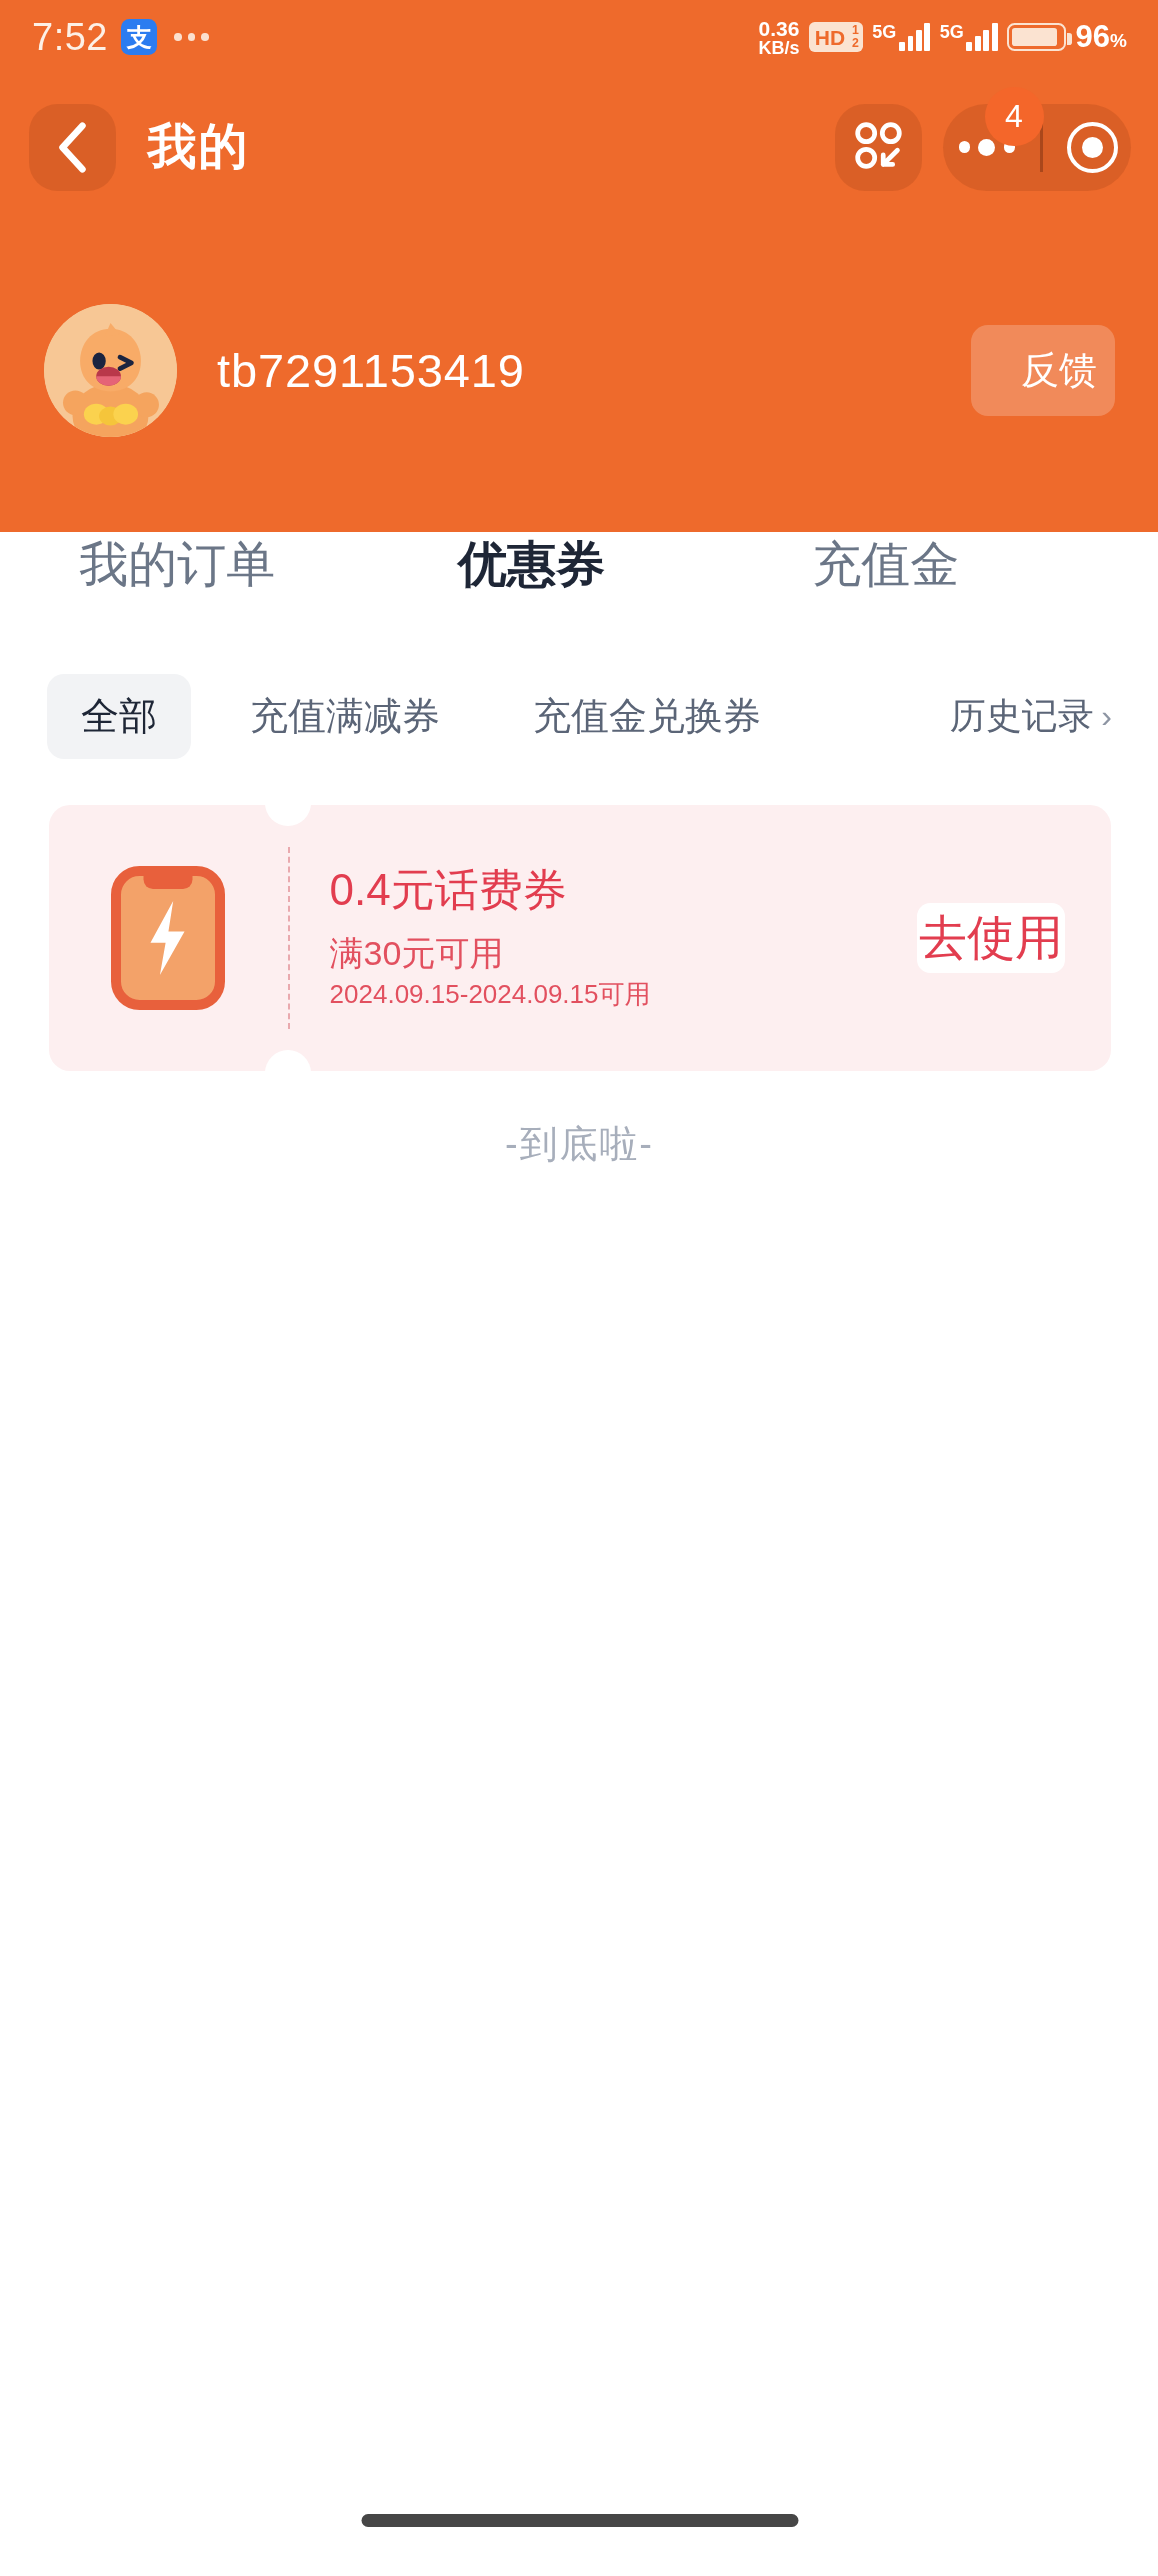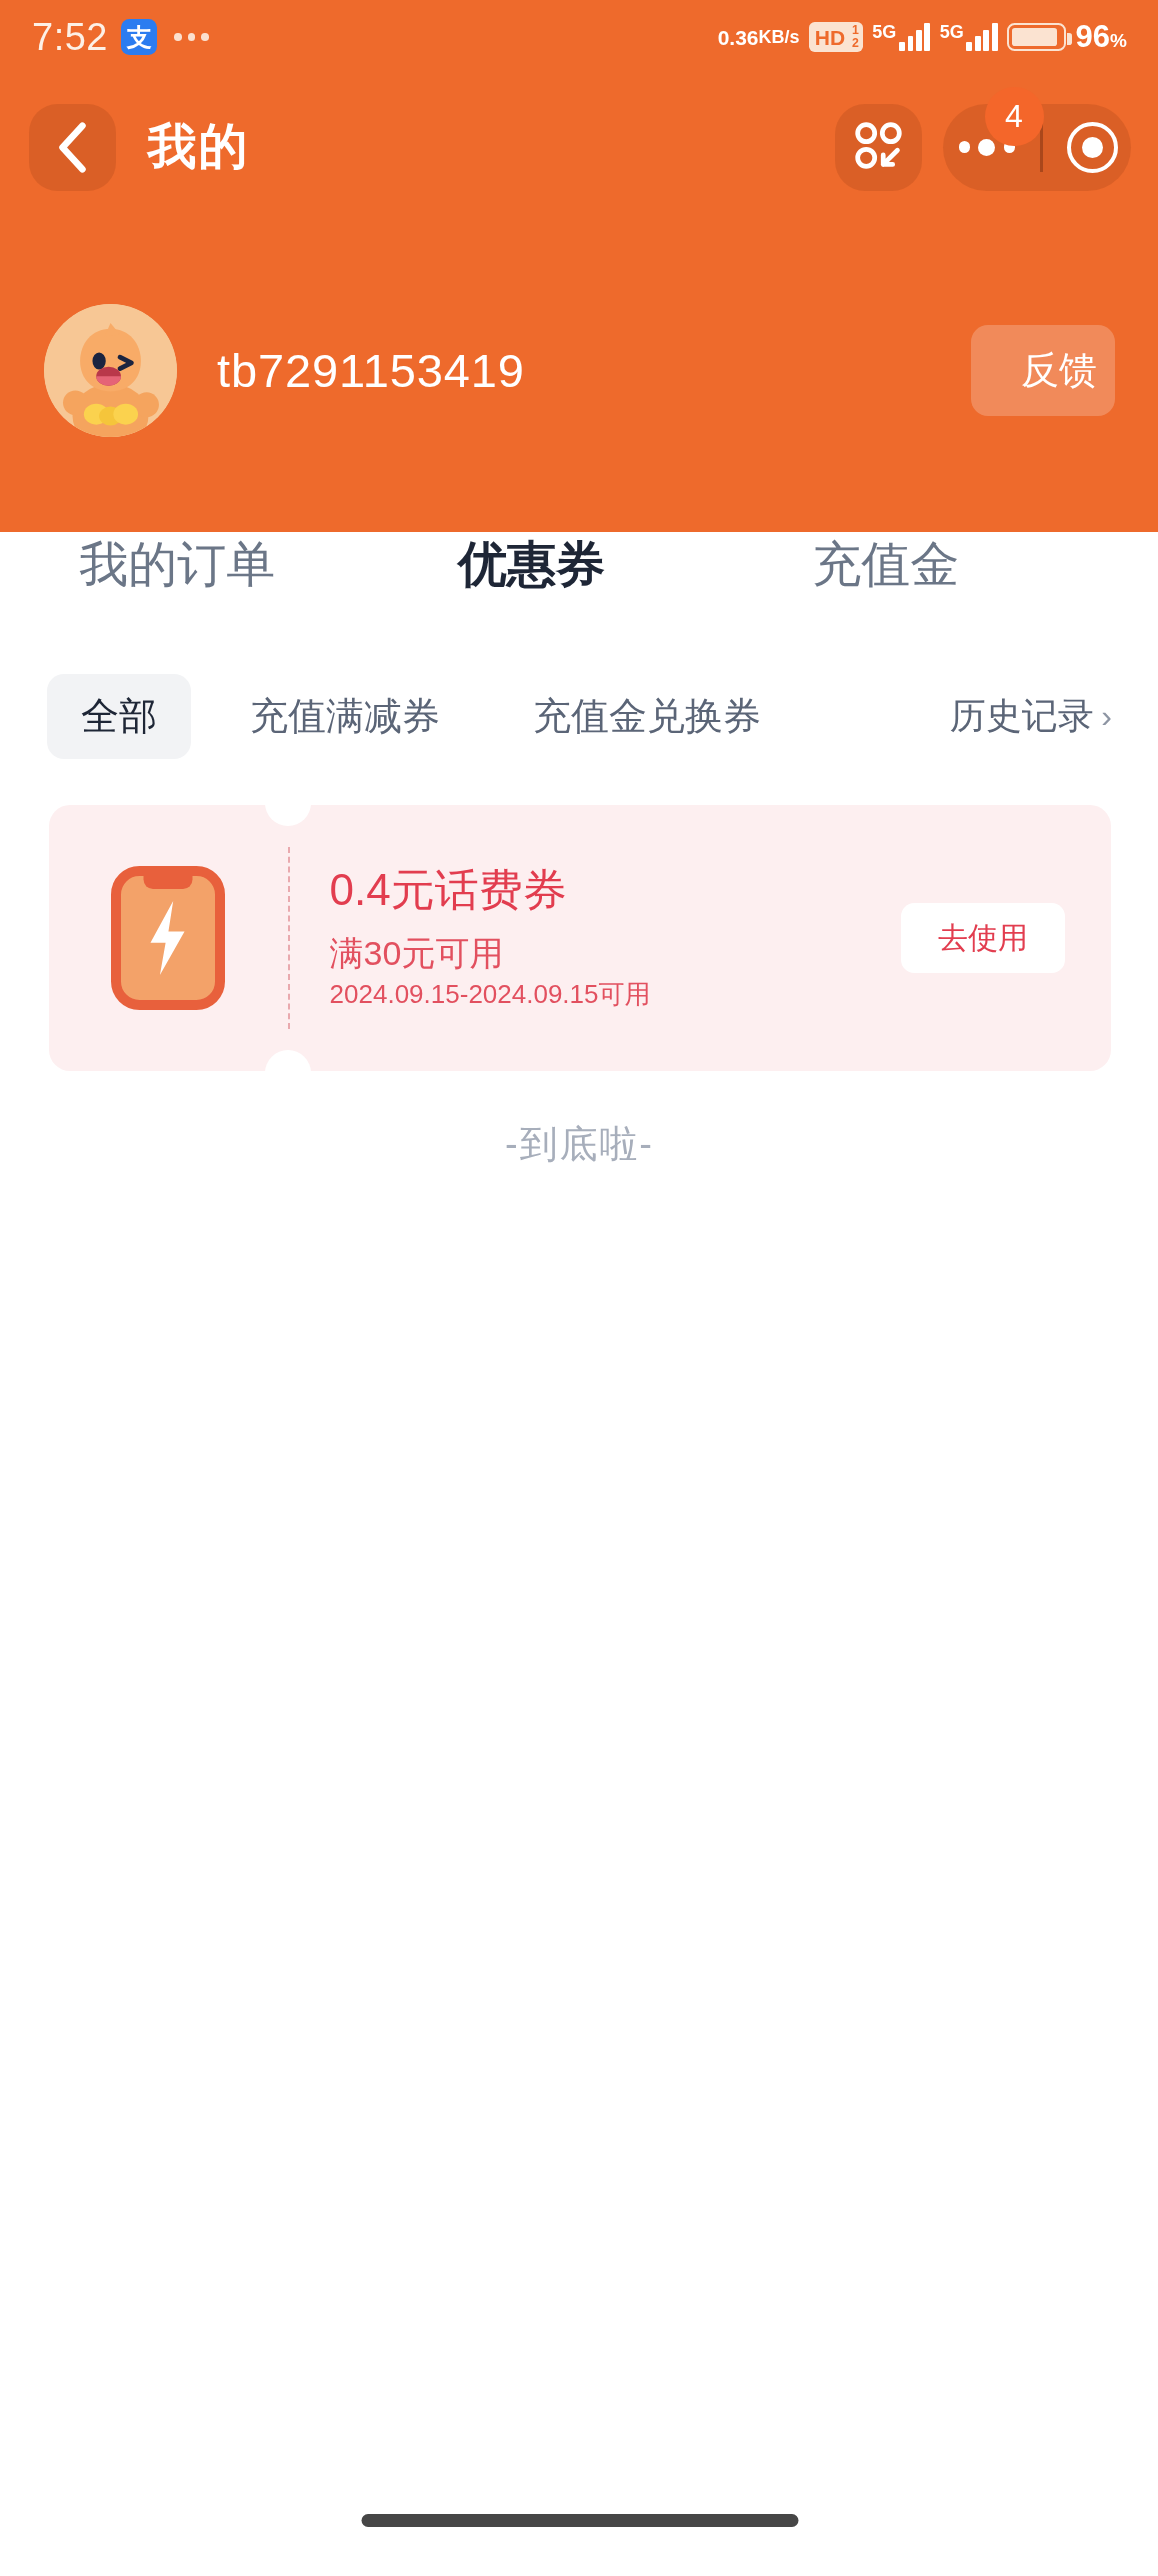--- a/index.html
+++ b/index.html
@@ -29,21 +29,21 @@
   .alipay-icon {
     width:36px; height:36px; border-radius:8.5px; background:#2b7cf0;
     display:flex; align-items:center; justify-content:center;
     color:#ffffff; font-size:25px; font-weight:700; line-height:1;
   }
   .dots-icon { display:flex; gap:5.7px; align-items:center; margin-left:3.8px; }
   .dots-icon i { width:7.6px; height:7.6px; border-radius:50%; background:#fbe0cf; display:block; }
 
   .status-right { display:flex; align-items:center; gap:9.5px; }
   .net-speed {
-    display:flex; align-items:center; justify-content:center;
+    display:flex; flex-direction:column; align-items:center; justify-content:center;
     line-height:1.0; color:#ffffff; font-weight:700;
   }
   .net-speed .val { font-size:21px; }
   .net-speed .unit { font-size:18px; }
   .hd-badge {
     display:flex; align-items:center; gap:7px;
     background:#fbe3d1; color:#ee6a2c; border-radius:5.7px;
     padding:1.9px 3.8px 1.9px 5.7px; font-size:21px; font-weight:700; line-height:1;
   }
   .hd-badge .nums { display:flex; flex-direction:column; font-size:12.3px; line-height:1.05; font-weight:700; }
@@ -165,23 +165,23 @@
   .notch-top, .notch-bottom {
     position:absolute; left:-21px; width:46px; height:46px; border-radius:50%; background:#ffffff;
   }
   .notch-top { top:-25px; }
   .notch-bottom { bottom:-25px; }
   .coupon-info { flex:1; padding-left:36px; }
   .coupon-title { font-size:44px; color:#e23d4f; line-height:1.2; margin-bottom:15px; }
   .coupon-cond { font-size:34px; color:#e2505f; line-height:1.35; }
   .coupon-valid { font-size:26px; color:#e2505f; line-height:1.35; }
   .use-btn {
-    margin-right:46px; width:164px; height:70px; border-radius:13.3px; background:#ffffff;
+    margin-right:46px; width:148px; height:70px; border-radius:13.3px; background:#ffffff;
     display:flex; align-items:center; justify-content:center;
-    color:#e23d4f; font-size:30px; flex:none; cursor:pointer;
+    color:#e23d4f; font-size:48px; flex:none; cursor:pointer;
   }
 
   
   .end-text {
     position:absolute; left:0; top:1119px; width:1159px; text-align:center;
     font-size:38px; color:#a7aebb; letter-spacing:1.9px;
   }
 
   
   .home-indicator {

